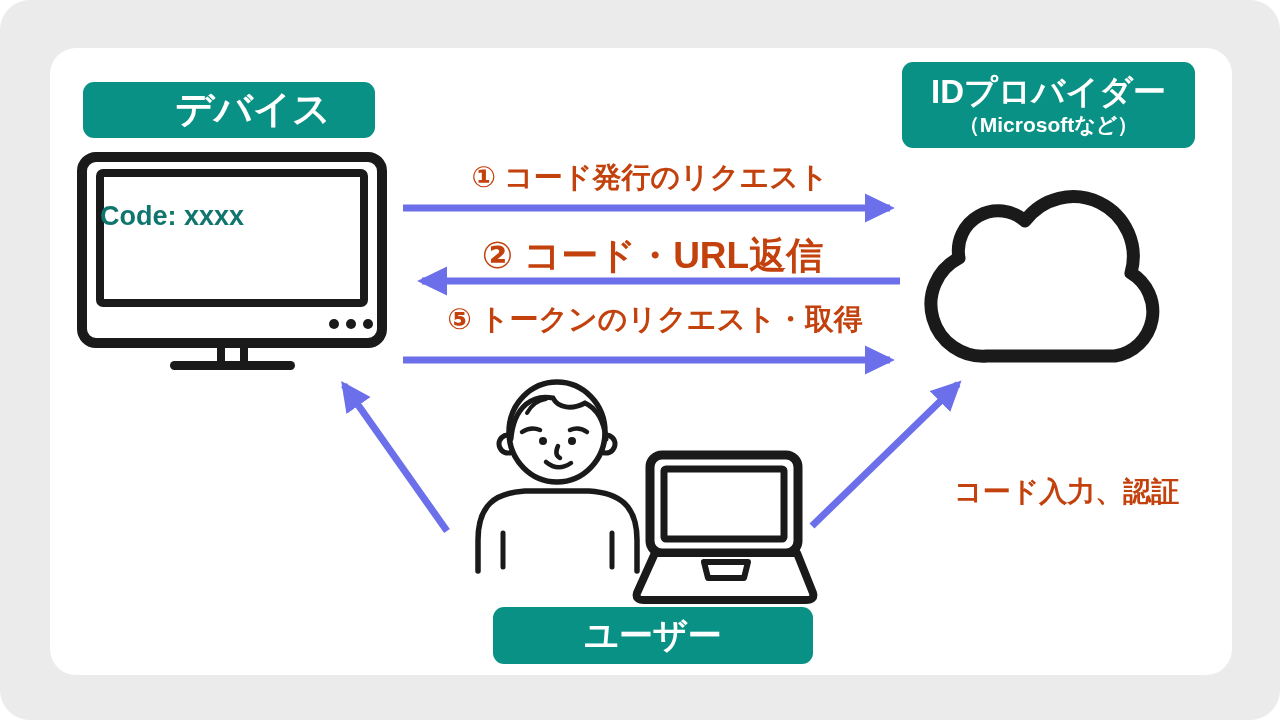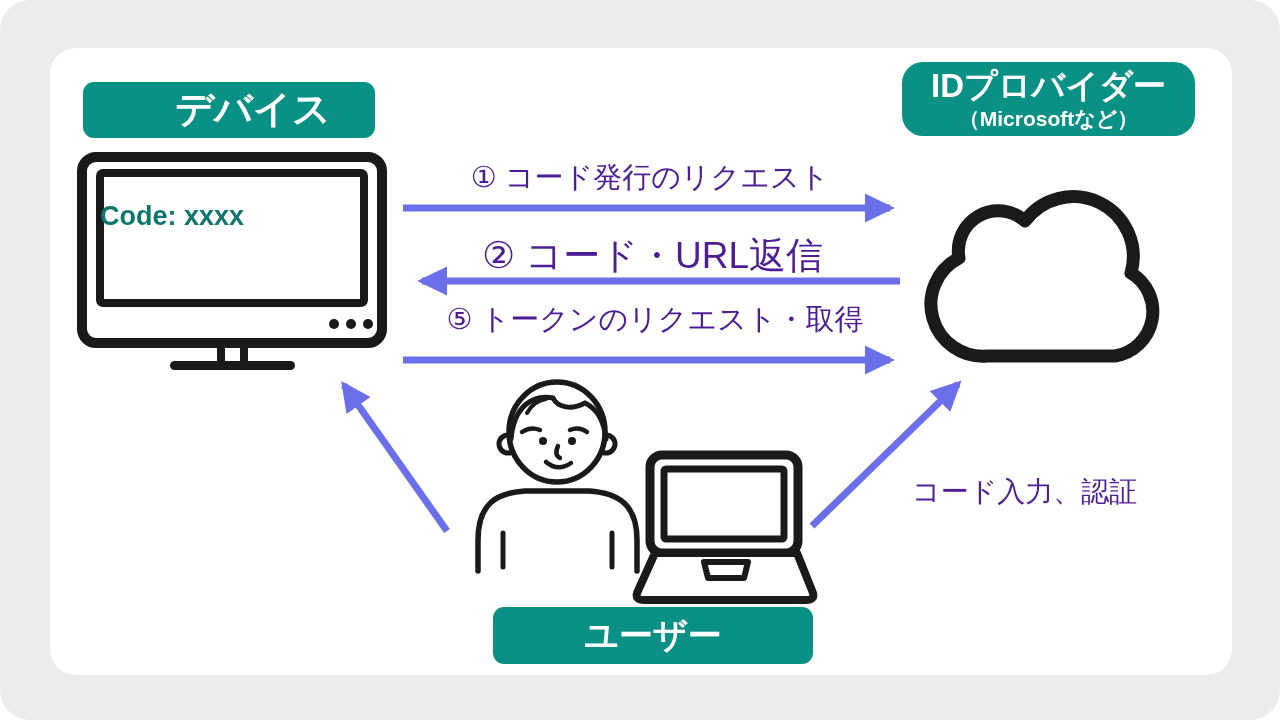--- a/index.html
+++ b/index.html
@@ -12,32 +12,32 @@
            background:#ffffff; border-radius:26px; }
 
   .abs { position:absolute; }
 
   .badge {
     background:#0a9185; color:#ffffff; font-weight:700;
     display:flex; flex-direction:column; align-items:center; justify-content:center;
     border-radius:11px; text-align:center; line-height:1.15;
   }
   .badge-device   { left:83px;  top:82px;  width:292px; height:56px; font-size:38px;padding-left:48px; }
-  .badge-provider { left:902px; top:62px;  width:293px; height:74px; font-size:33px;border-radius:21px; }
+  .badge-provider { left:902px; top:62px;  width:293px; height:86px; font-size:33px; }
   .badge-provider .sub { font-size:21px; margin-top:2px; }
   .badge-user     { left:493px; top:607px; width:320px; height:57px; font-size:34px; }
 
-  .step-label { font-weight:400; color:#4c1d95; white-space:nowrap; }
+  .step-label { font-weight:700; color:#c2410c; white-space:nowrap; }
   .step1 { left:400px; top:158px; width:500px; font-size:29px; text-align:center; }
   .step2 { left:400px; top:231px; width:505px; font-size:37px; text-align:center; }
   .step5 { left:396px; top:300px; width:518px; font-size:29px; text-align:center; }
   .step3 { left:160px; top:474px; font-size:28px; line-height:35px; }
   .step3 .l2 { margin-left:37px; }
   .step4 { left:883px; top:474px; font-size:28px; line-height:35px; }
-  .step4 .l2 { margin-left:29px; }
+  .step4 .l2 { margin-left:71px; }
   .two-line span { display:block; }
 
   .screen-text {
     left:100px; top:198px; width:264px; text-align:left;
     font-size:27px; font-weight:600; line-height:36px; color:#0f766e;
     font-family:"Liberation Sans","DejaVu Sans",sans-serif;
   }
 
   svg { display:block; }
   .icon-stroke { fill:#ffffff; stroke:#1a1a1a; }

